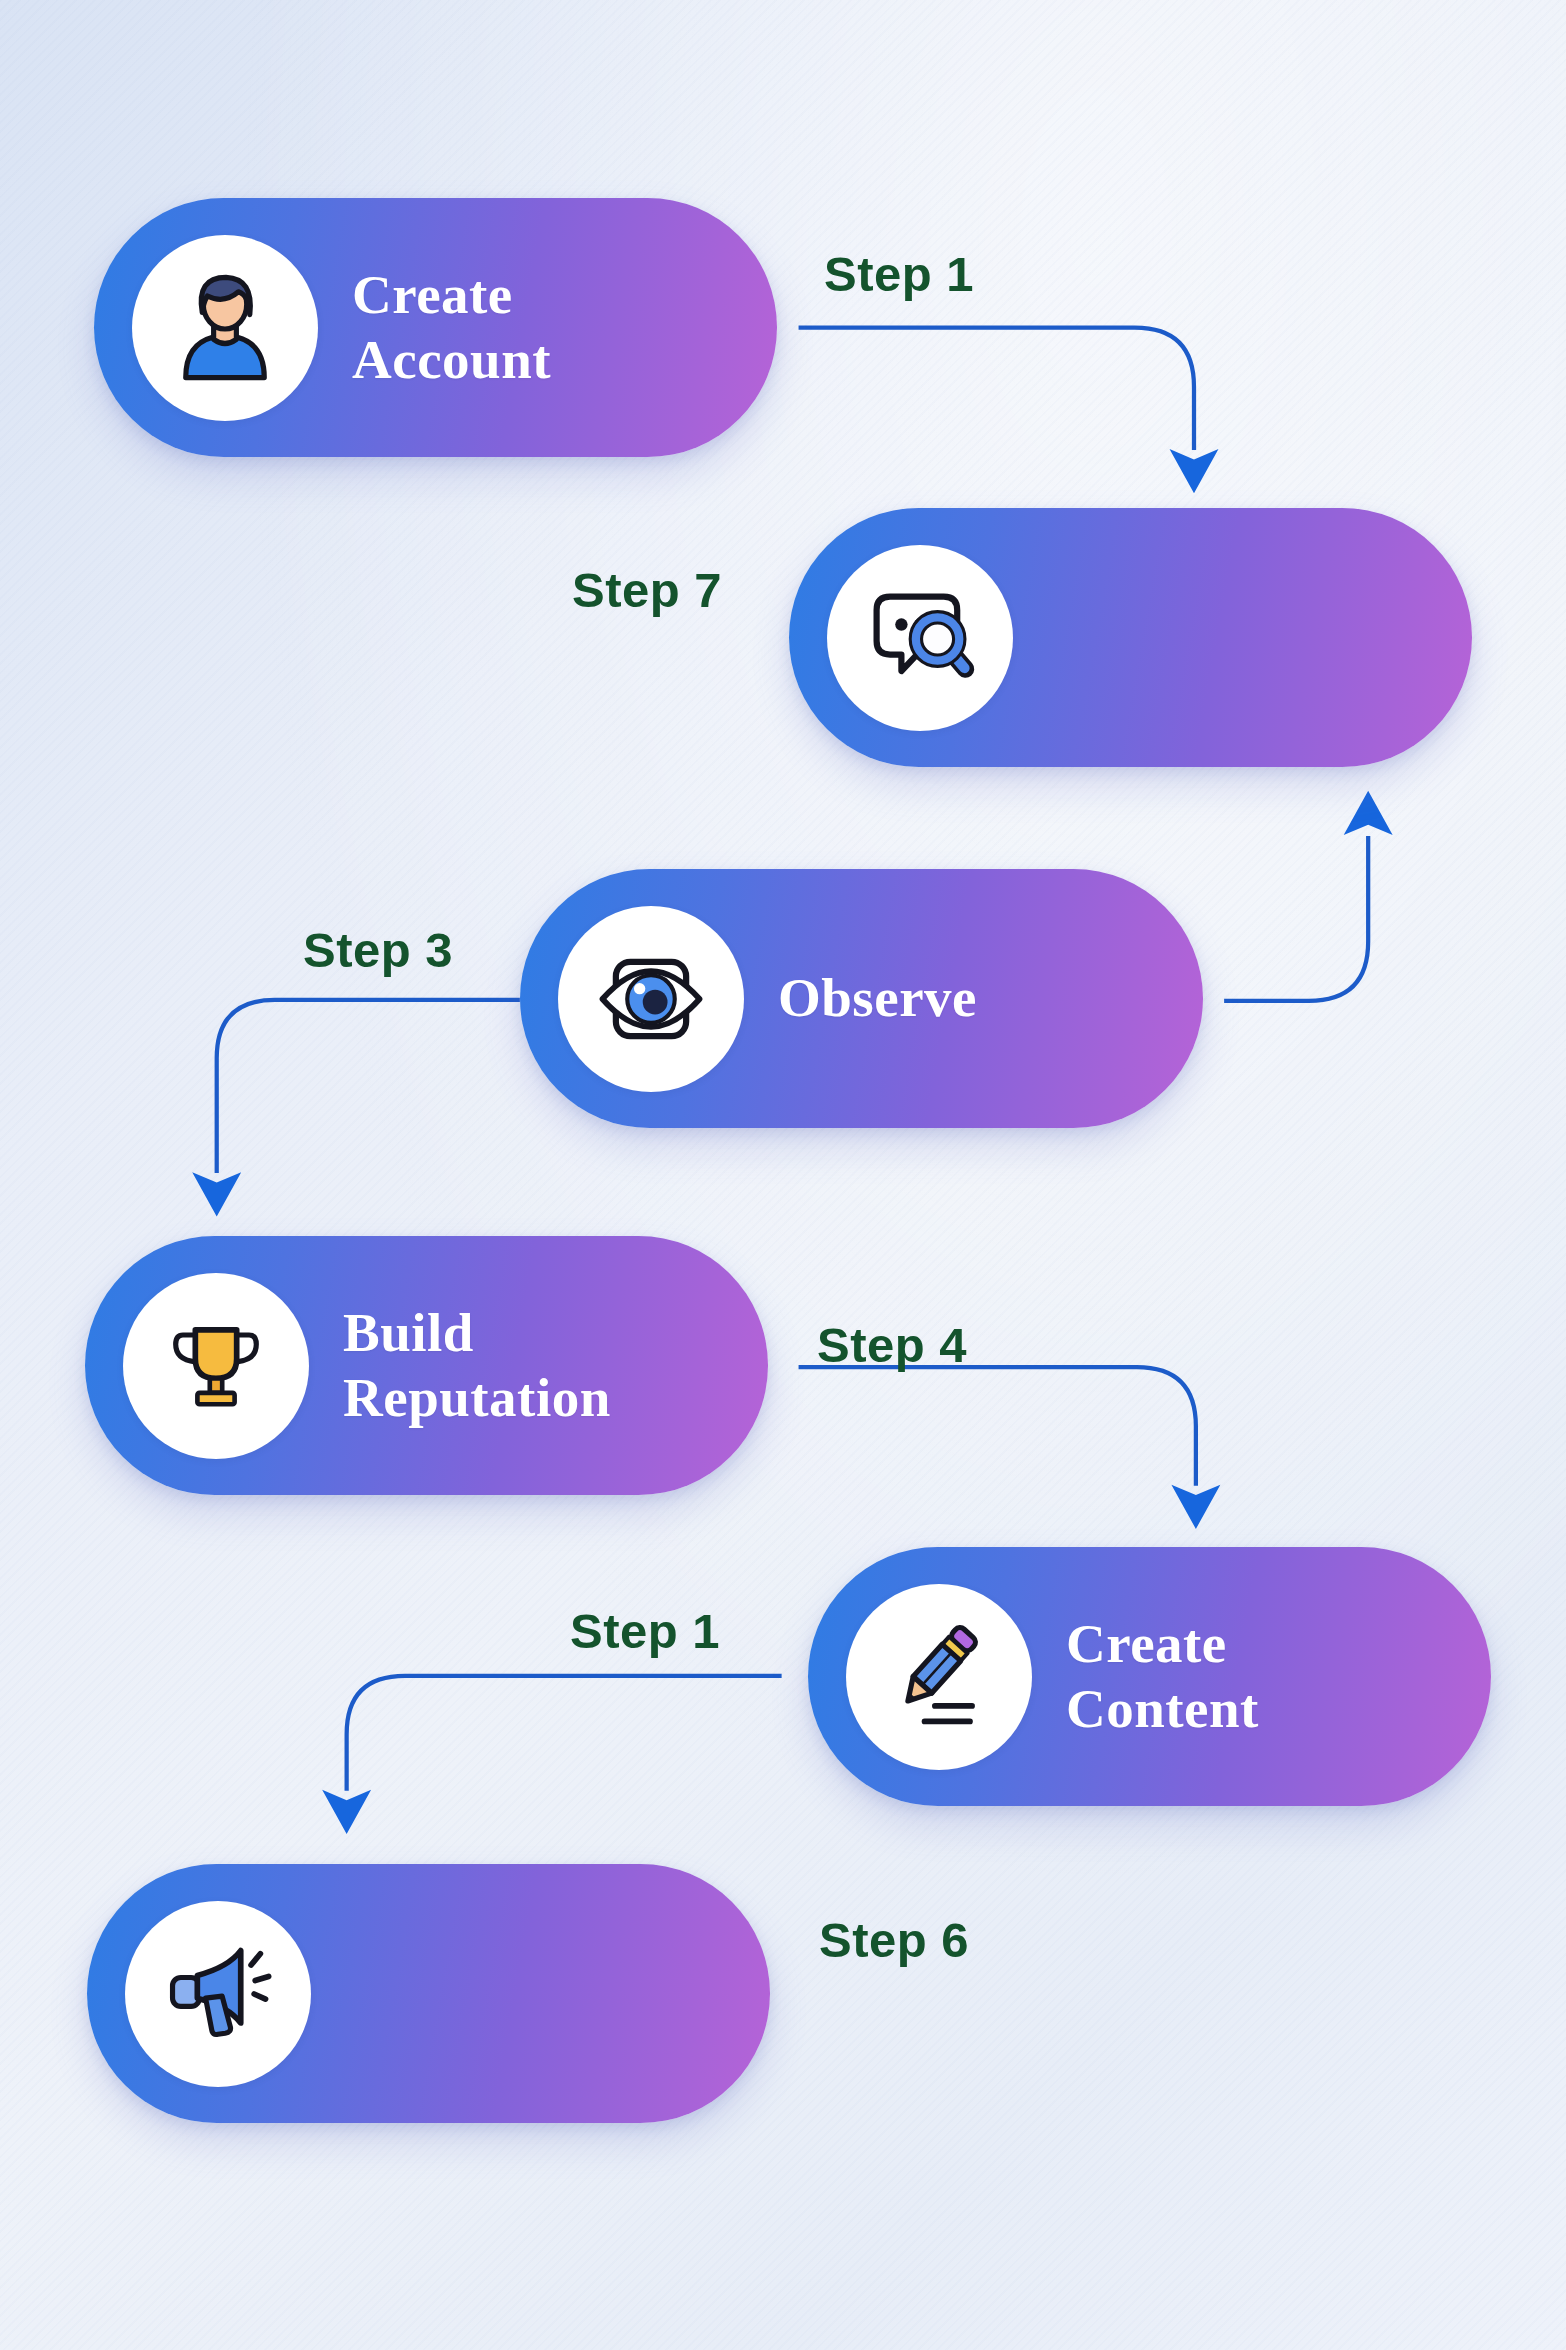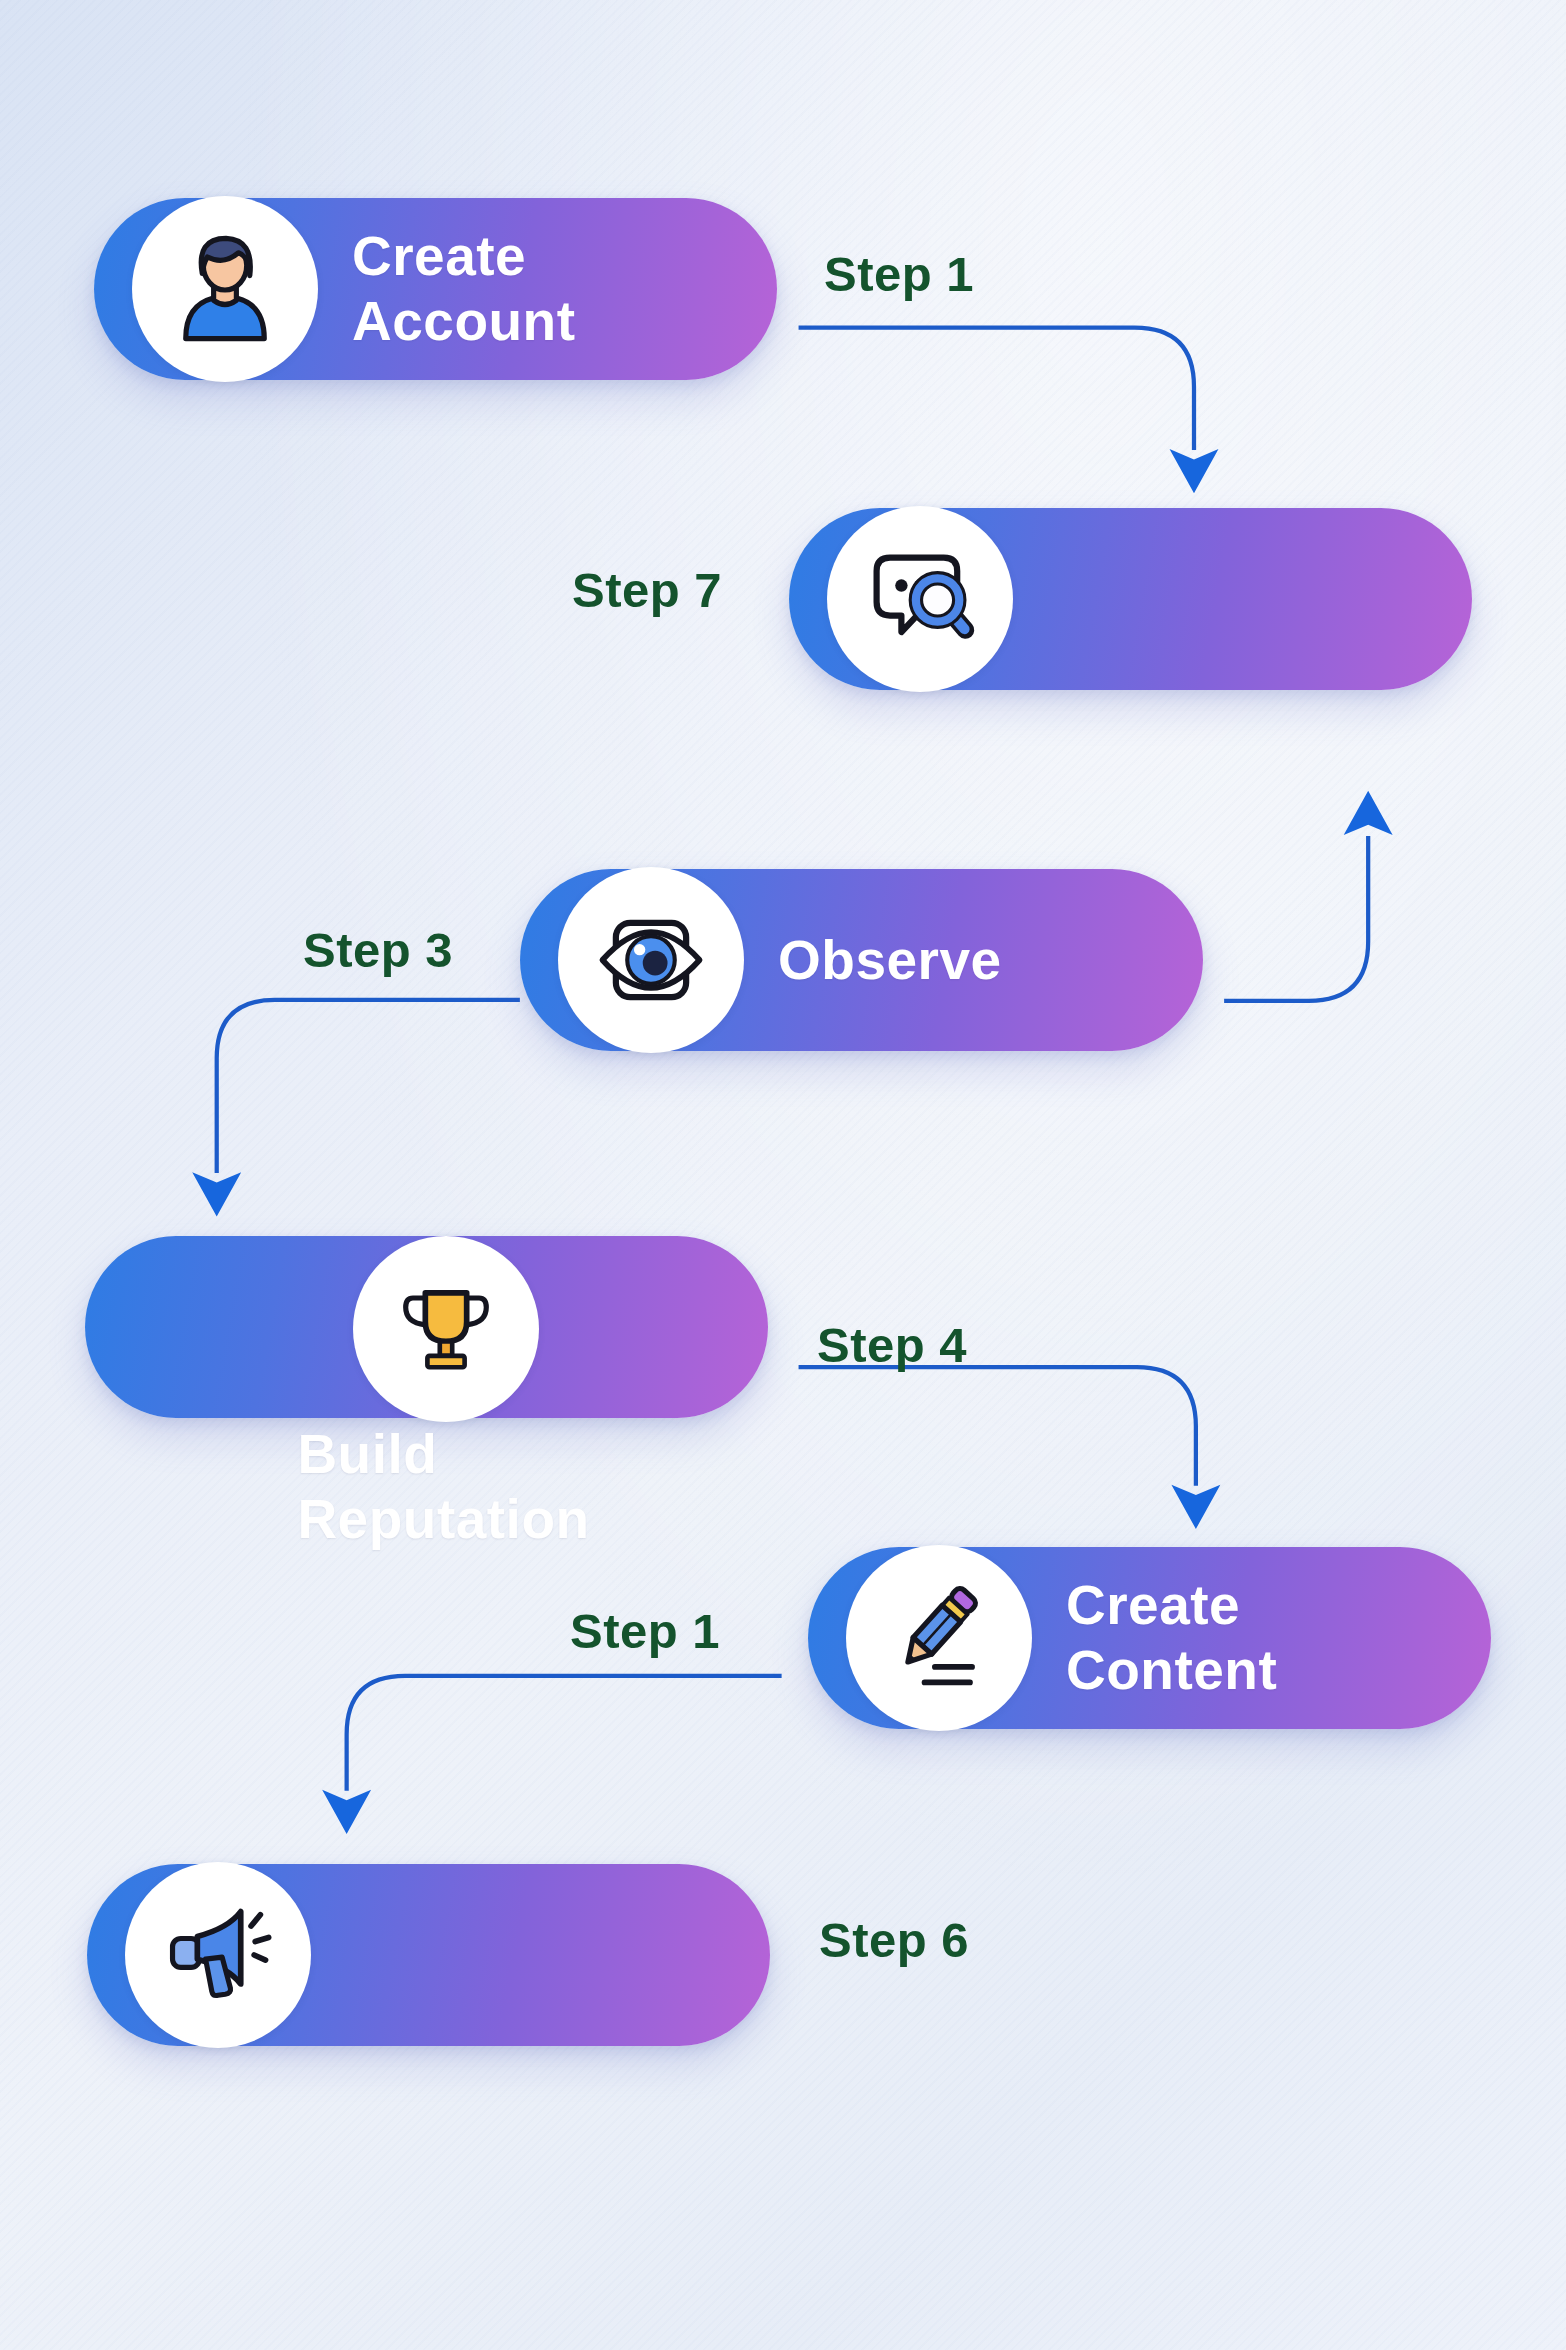--- a/index.html
+++ b/index.html
@@ -11,29 +11,30 @@
       linear-gradient(135deg,#d9e3f4 0%,#e9eef8 30%,#eef2f9 55%,#e7edf7 80%,#eef2fa 100%);
   }
   body::before{
     content:"";position:absolute;inset:0;pointer-events:none;
     background:repeating-linear-gradient(135deg, rgba(130,155,205,0.07) 0 1.9px, rgba(255,255,255,0) 1.9px 6.6px);
     opacity:.5;
   }
   .canvas{position:absolute;inset:0;}
 
   .pill{
-    position:absolute;width:683px;height:182px;border-radius:132px;
+    position:absolute;width:683px;height:259px;border-radius:132px;
     background:linear-gradient(100deg,#2e7ce4 0%,#4f73e0 28%,#8263da 62%,#b763d7 100%);
     display:flex;align-items:center;
     box-shadow:0 19px 38px rgba(96,104,200,0.20), 0 5.6px 13px rgba(60,80,160,0.12);
+    font-family:Liberation Serif, serif;
   }
   #pill-1{left:94px;top:198px;}
   #pill-2{left:789px;top:508px;}
   #pill-3{left:520px;top:869px;}
-  #pill-4{left:85px;top:1236px;flex-direction:column;}
+  #pill-4{left:85px;top:1236px;}
   #pill-5{left:808px;top:1547px;}
   #pill-6{left:87px;top:1864px;}
 
   .badge{
     width:186px;height:186px;border-radius:50%;background:#ffffff;
     margin-left:38px;flex:none;display:flex;align-items:center;justify-content:center;
     box-shadow:0 1.9px 7.5px rgba(40,60,120,0.10);
   }
   .badge svg{width:124px;height:124px;display:block;}
 

